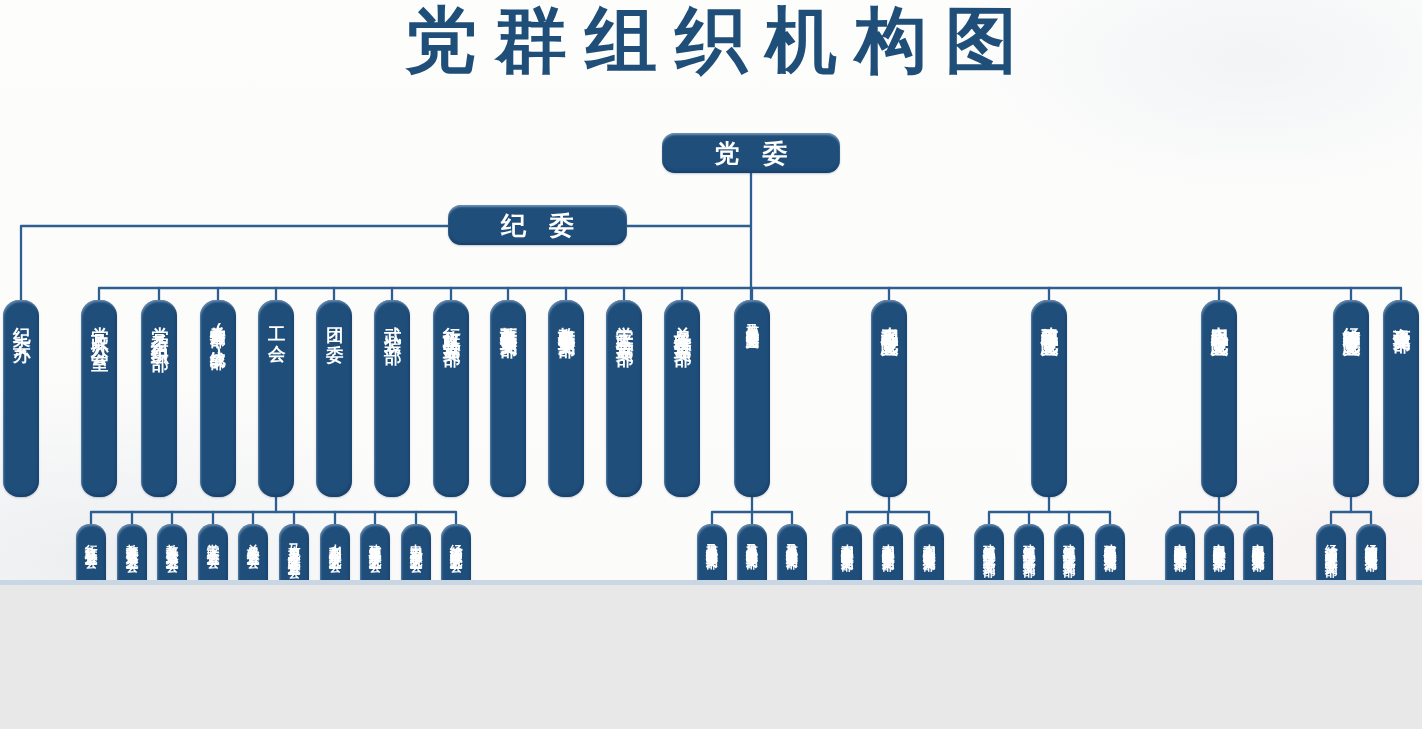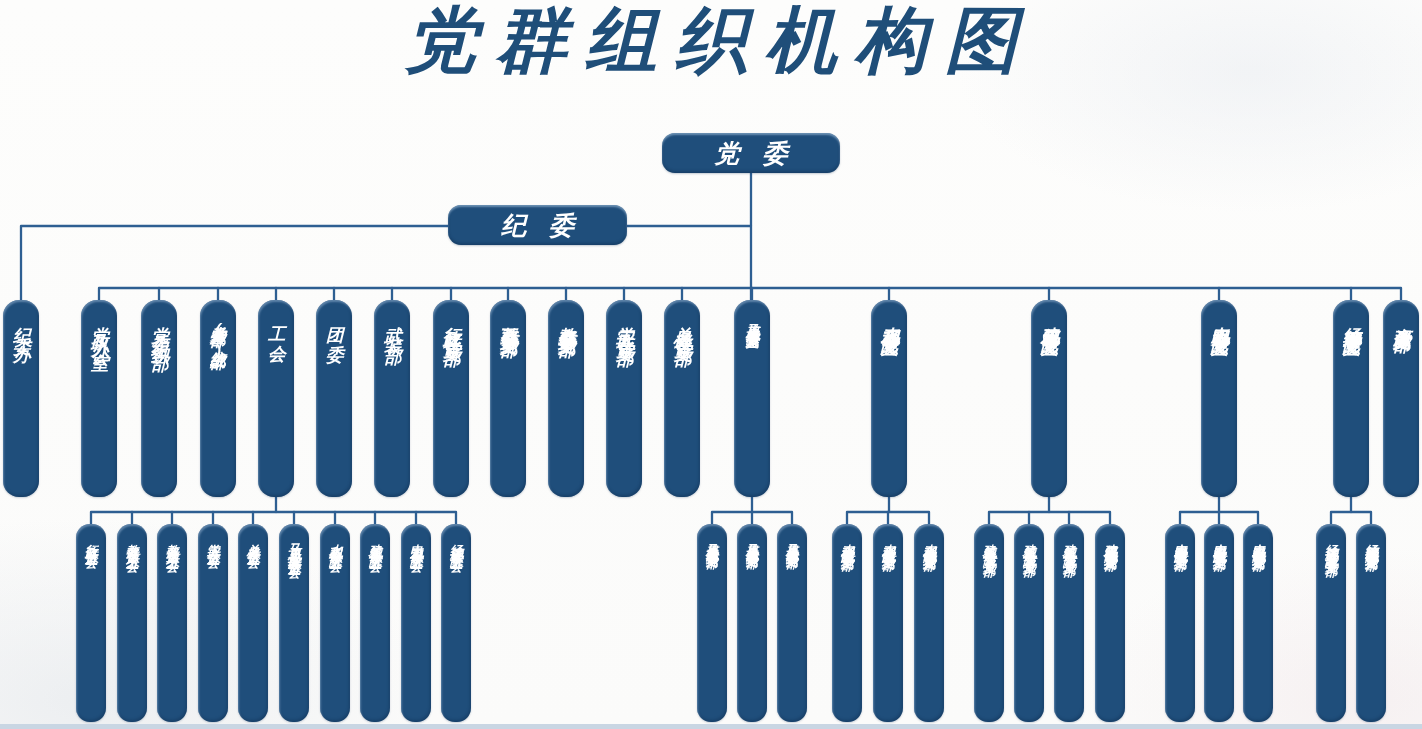--- a/index.html
+++ b/index.html
@@ -1,27 +1,26 @@
 <!DOCTYPE html>
 <html style="--node-fill: #1F4E7B; --node-text: #FFFFFF; --title-color: #1F4E79; --strip-color: #C9D6E3;"><head>
 <meta charset="utf-8">
 <style>
   html,body{margin:0;padding:0;background:#e8e8e8;}
   #stage{
     position:relative;
-    width:1422px;height:729px;
+    width:1422px;height:585px;
     margin:0 auto;
     overflow:hidden;
     font-family:"Liberation Sans","DejaVu Sans",sans-serif;
     background:
       radial-gradient(420px 200px at 88% 10%, rgba(228,232,238,.45), rgba(255,255,255,0) 70%),
       radial-gradient(500px 260px at 6% 96%, rgba(224,228,233,.55), rgba(255,255,255,0) 70%),
       radial-gradient(420px 220px at 96% 96%, rgba(238,224,228,.40), rgba(255,255,255,0) 70%),
       linear-gradient(#fdfdfc,#fbfbfa);
-    font-style: italic;
   }
   #title{
     position:absolute;top:-8px;left:0;width:100%;
     text-align:center;
     font-size:72px;line-height:96px;font-weight:900;
     letter-spacing:18px;text-indent:18px;
     color:var(--title-color);
     white-space:nowrap;
   }
   #connectors{position:absolute;left:0;top:0;}

